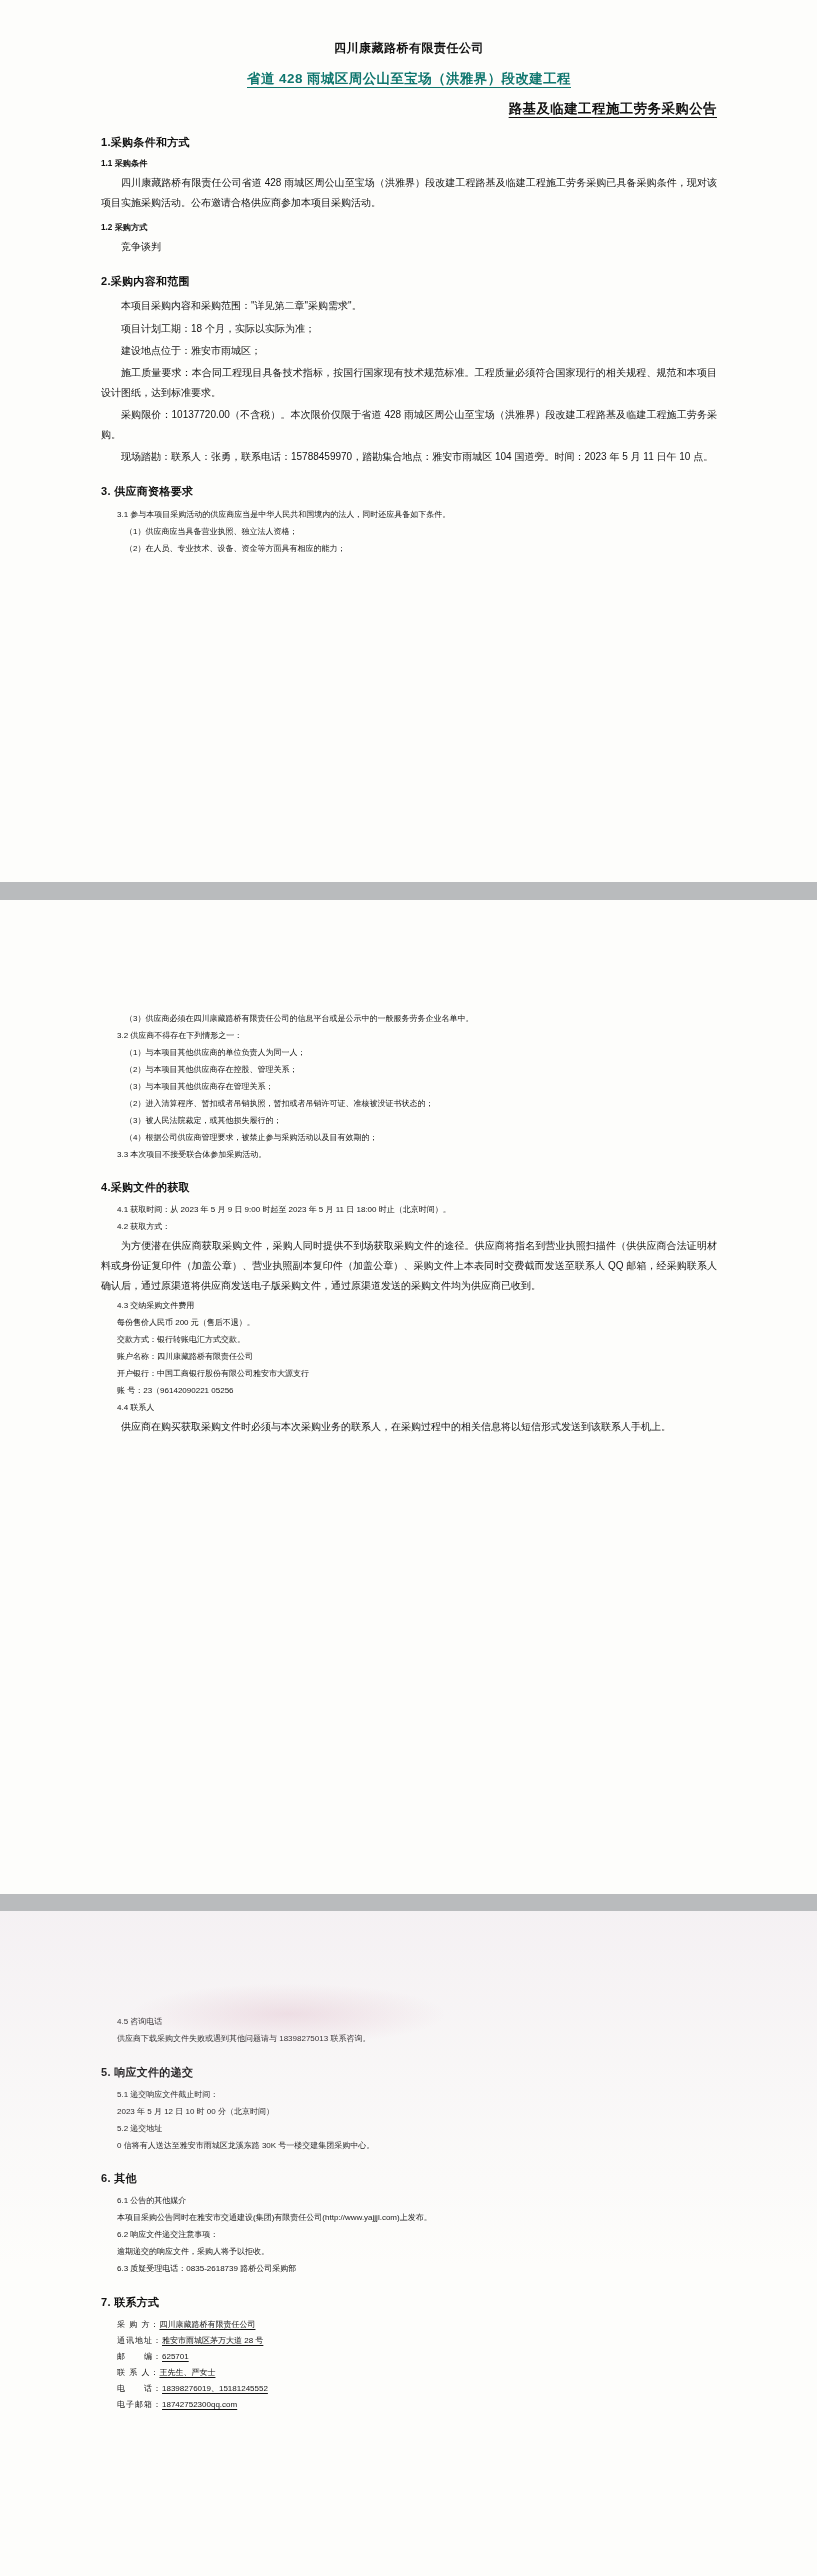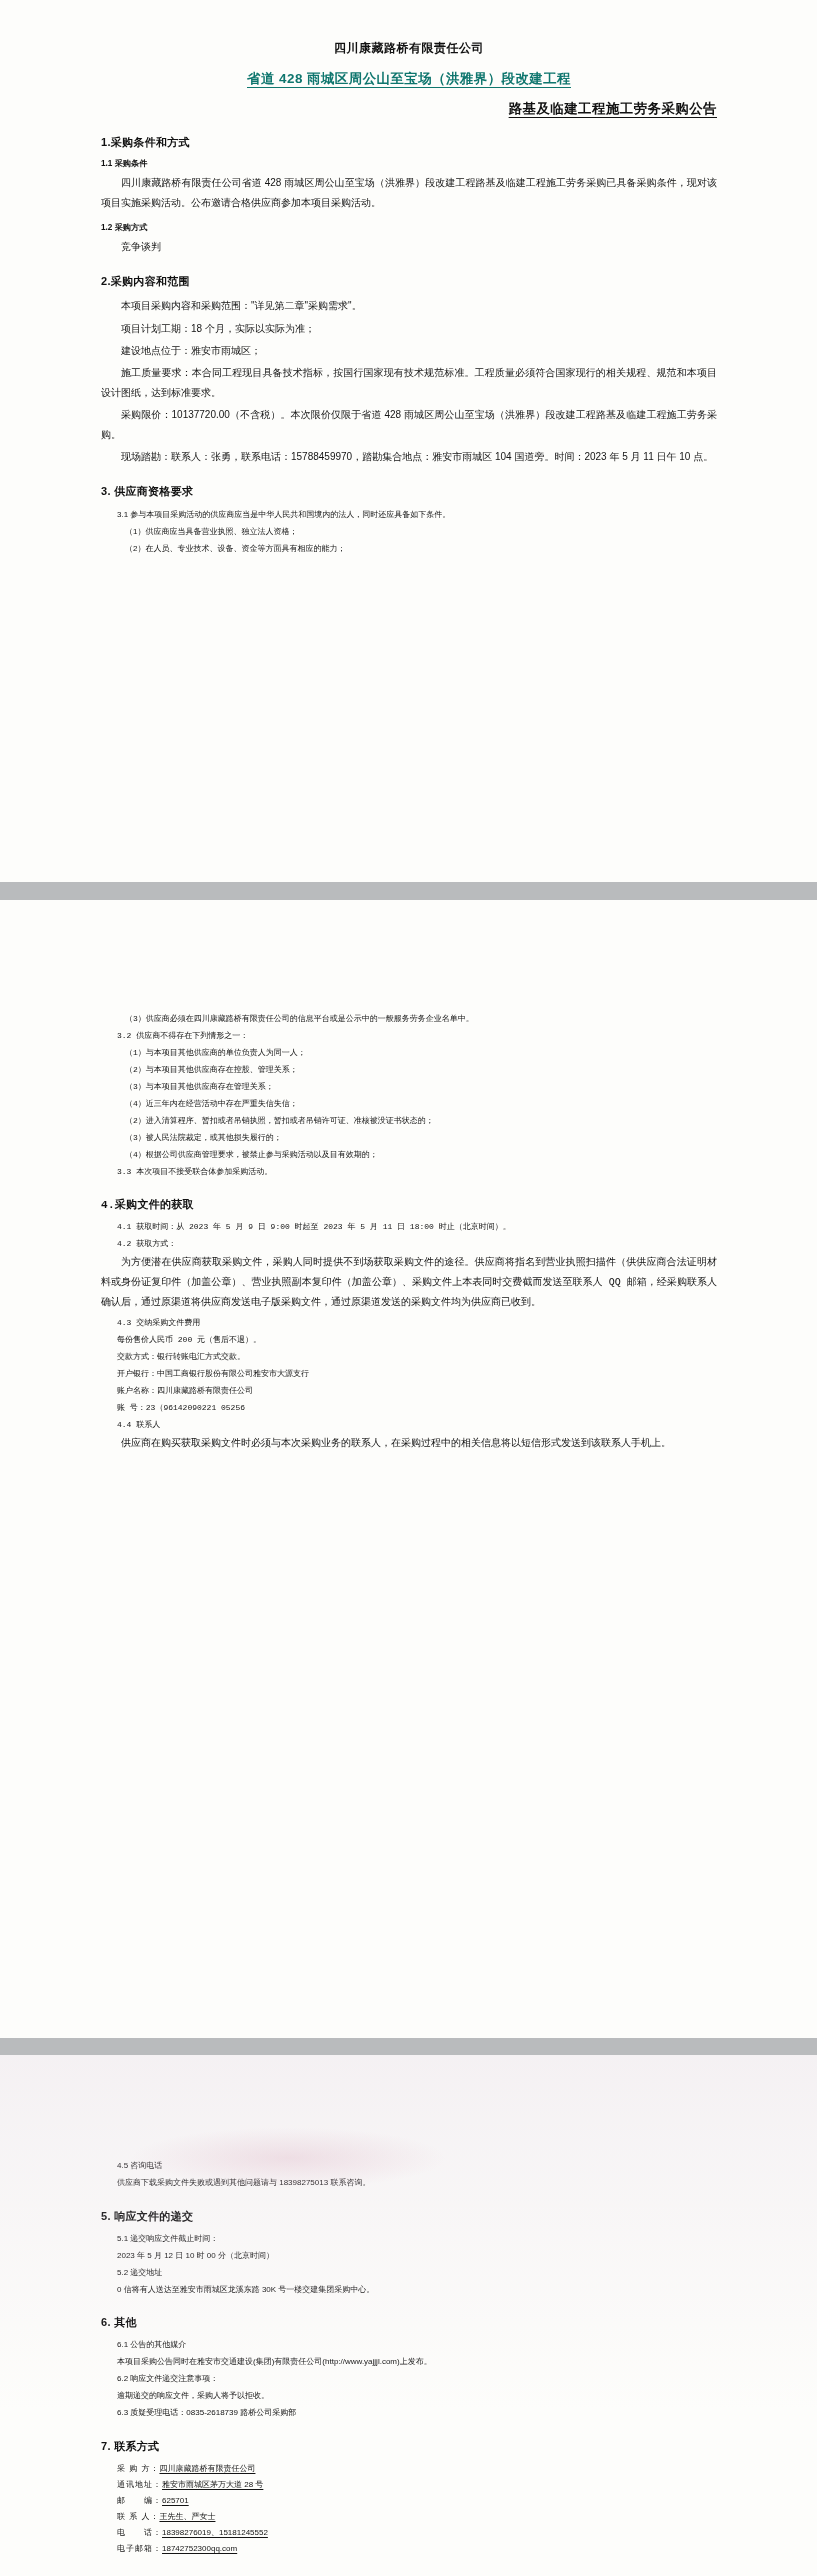--- a/index.html
+++ b/index.html
@@ -92,21 +92,21 @@
     font-size: 8px;
     line-height: 2.0;
     color: #141414;
     margin: 0 0 1px 0;
     text-indent: 3em;
     text-align: justify;
   }
   .u { text-decoration: underline; text-underline-offset: 2.1px; }
   
   .p1 { height: 882px; padding-bottom: 20.6px; }
-  .p2 { height: 1138px; font-family: Liberation Mono, monospace; }
+  .p2 { height: 994px; }
   .p3 { height: 938px; }
   .p2 .inner { padding-top: 111px; }
   .p3 .inner { padding-top: 103px; }
   
   .contact-line {
     font-size: 8px;
     line-height: 2.0;
     color: #141414;
     margin: 0;
     text-indent: 2em;
@@ -163,35 +163,34 @@
 
   <div class="gap"></div>
 
   <div class="sheet p2">
     <div class="inner">
       <p class="item2">（3）供应商必须在四川康藏路桥有限责任公司的信息平台或是公示中的一般服务劳务企业名单中。</p>
       <p class="item">3.2 供应商不得存在下列情形之一：</p>
       <p class="item2">（1）与本项目其他供应商的单位负责人为同一人；</p>
       <p class="item2">（2）与本项目其他供应商存在控股、管理关系；</p>
       <p class="item2">（3）与本项目其他供应商存在管理关系；</p>
-      <p class="item2">（4）近三年内在经营活动中存在严重失信失信；</p>
       <p class="item2">（2）进入清算程序、暂扣或者吊销执照，暂扣或者吊销许可证、准核被没证书状态的；</p>
       <p class="item2">（3）被人民法院裁定，或其他损失履行的；</p>
       <p class="item2">（4）根据公司供应商管理要求，被禁止参与采购活动以及目有效期的；</p>
       <p class="item">3.3 本次项目不接受联合体参加采购活动。</p>
 
       <h2 class="sec">4.采购文件的获取</h2>
       <p class="item">4.1 获取时间：从 2023 年 5 月 9 日 9:00 时起至 2023 年 5 月 11 日 18:00 时止（北京时间）。</p>
       <p class="item">4.2 获取方式：</p>
       <p class="body">为方便潜在供应商获取采购文件，采购人同时提供不到场获取采购文件的途径。供应商将指名到营业执照扫描件（供供应商合法证明材料或身份证复印件（加盖公章）、营业执照副本复印件（加盖公章）、采购文件上本表同时交费截而发送至联系人 QQ 邮箱，经采购联系人确认后，通过原渠道将供应商发送电子版采购文件，通过原渠道发送的采购文件均为供应商已收到。</p>
       <p class="item">4.3 交纳采购文件费用</p>
       <p class="item">每份售价人民币 200 元（售后不退）。</p>
       <p class="item">交款方式：银行转账电汇方式交款。</p>
+      <p class="item">账户名称：四川康藏路桥有限责任公司</p>
       <p class="item">开户银行：中国工商银行股份有限公司雅安市大源支行</p>
-      <p class="item">账户名称：四川康藏路桥有限责任公司</p>
       <p class="item">账 号：23（96142090221 05256</p>
       <p class="item">4.4 联系人</p>
       <p class="body">供应商在购买获取采购文件时必须与本次采购业务的联系人，在采购过程中的相关信息将以短信形式发送到该联系人手机上。</p>
     </div>
   </div>
 
   <div class="gap"></div>
 
   <div class="sheet p3">
     <div class="wash"></div>

